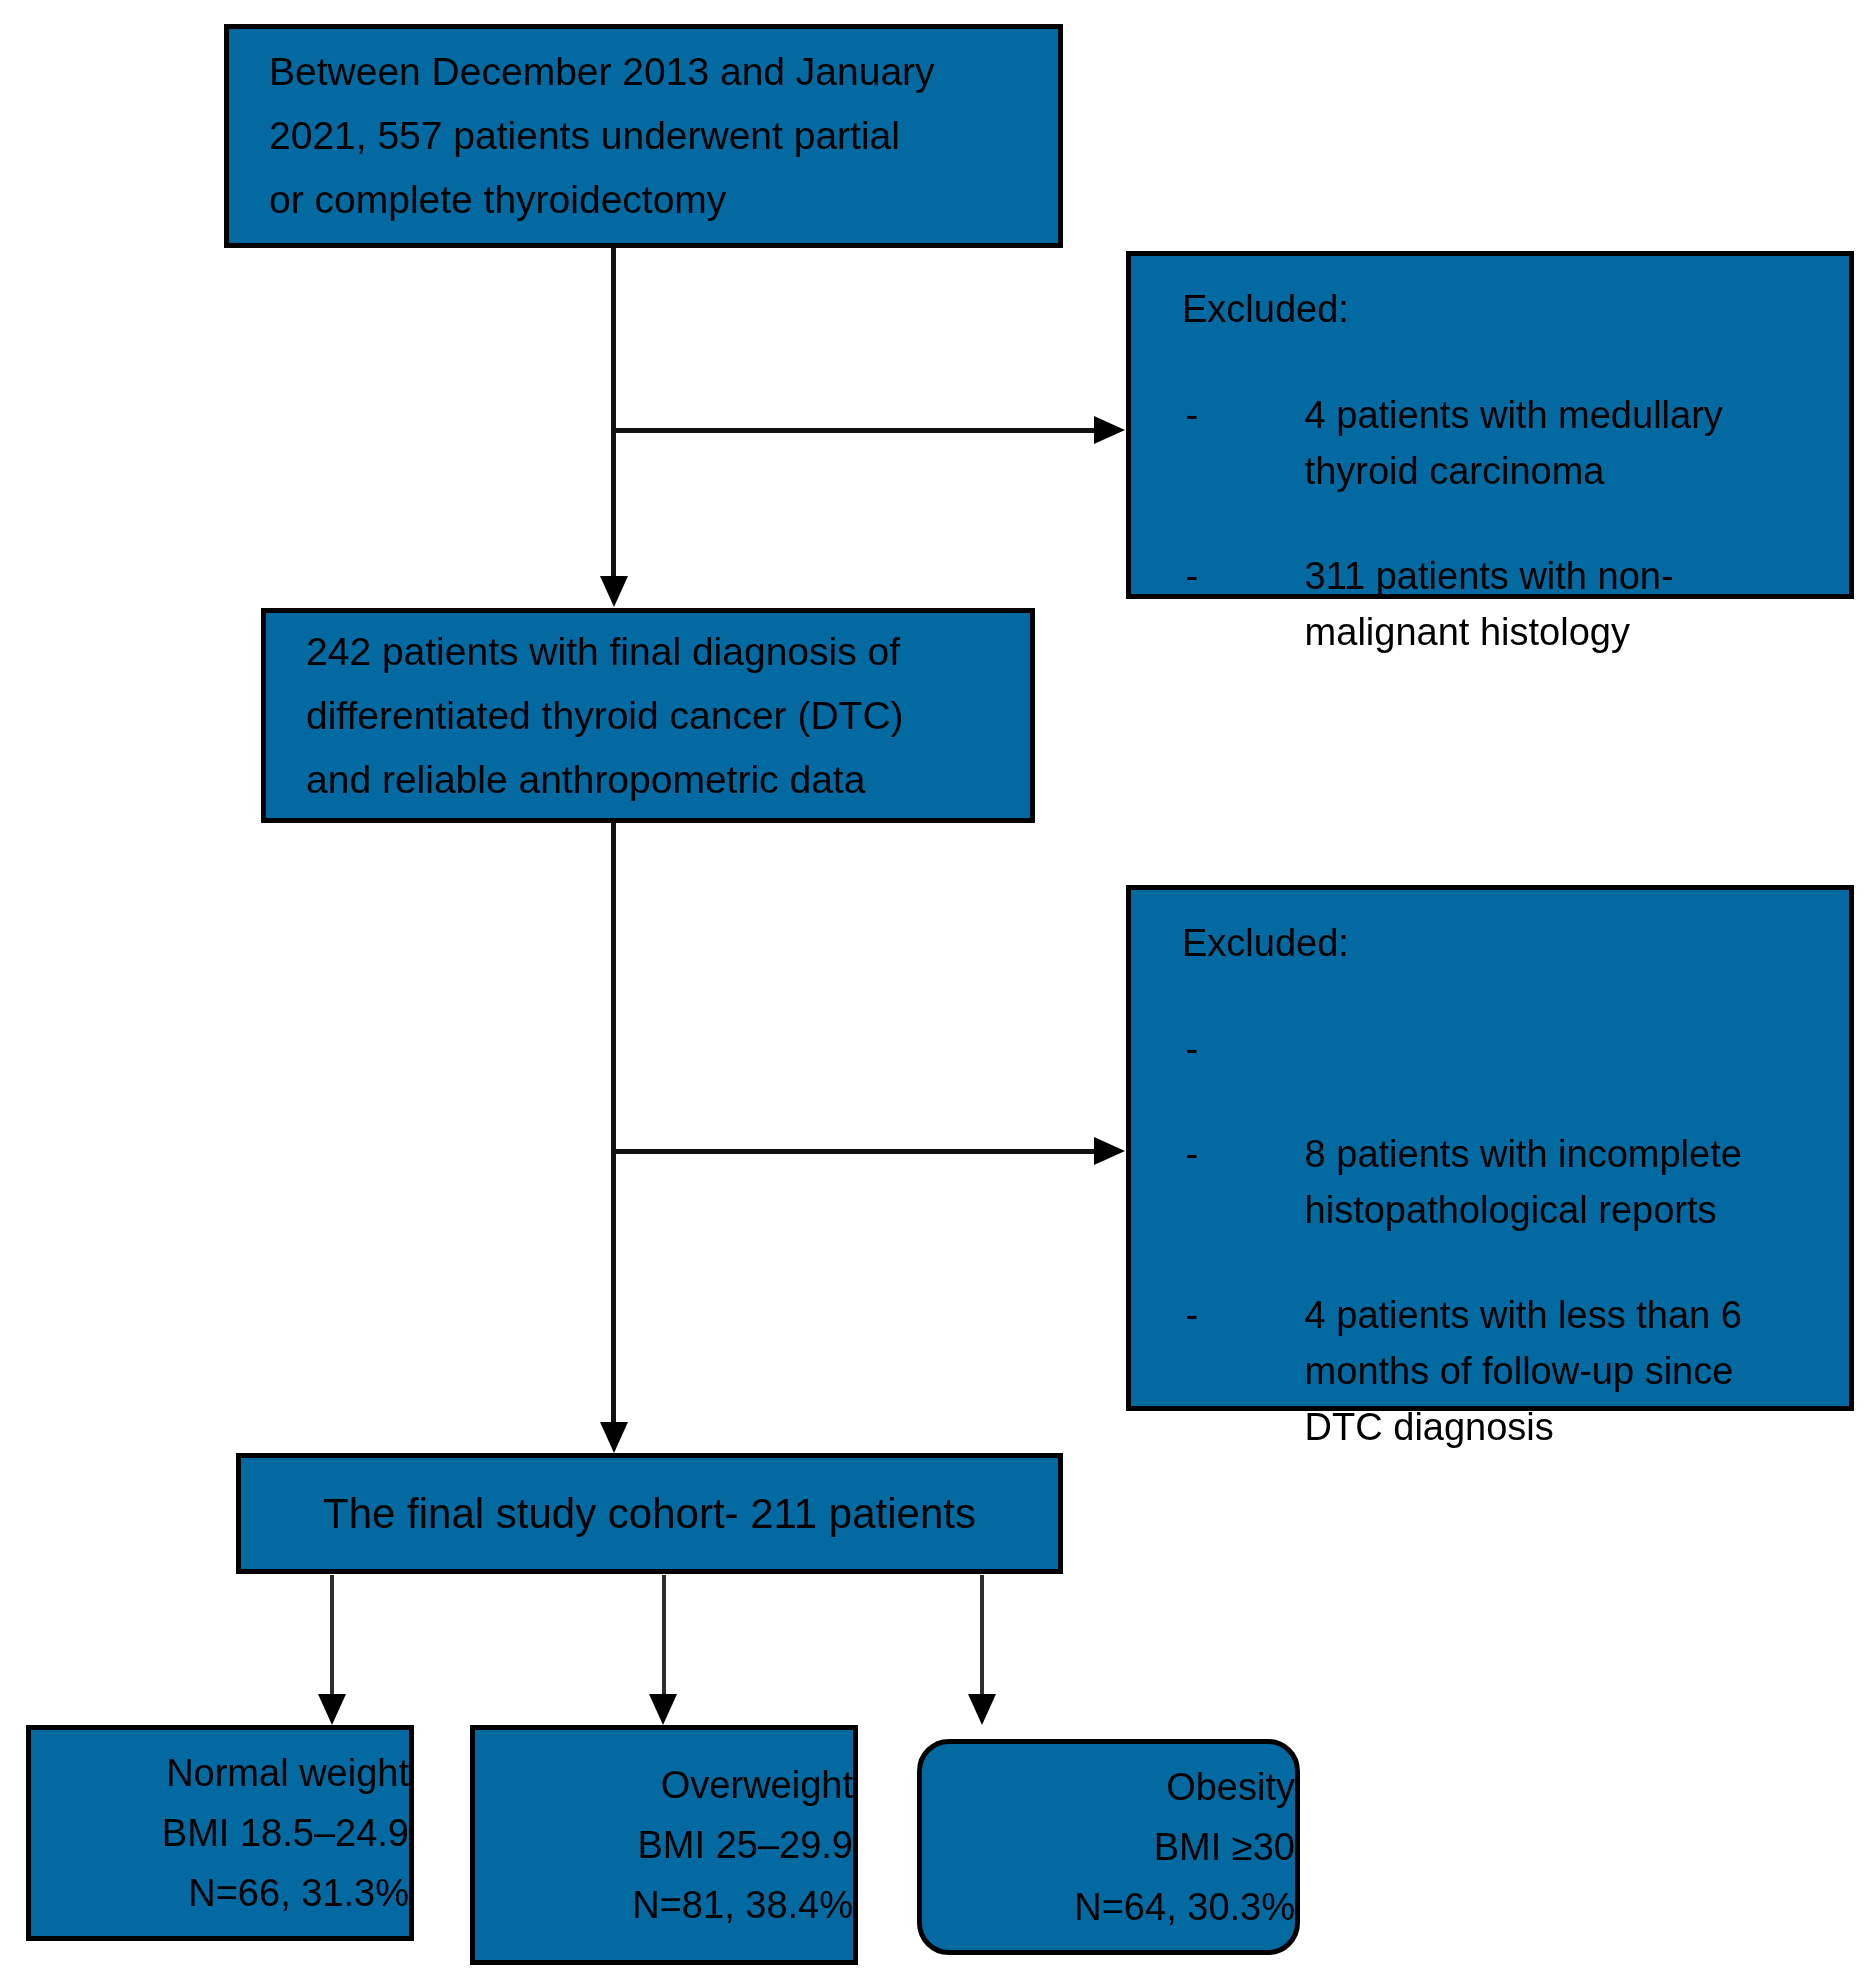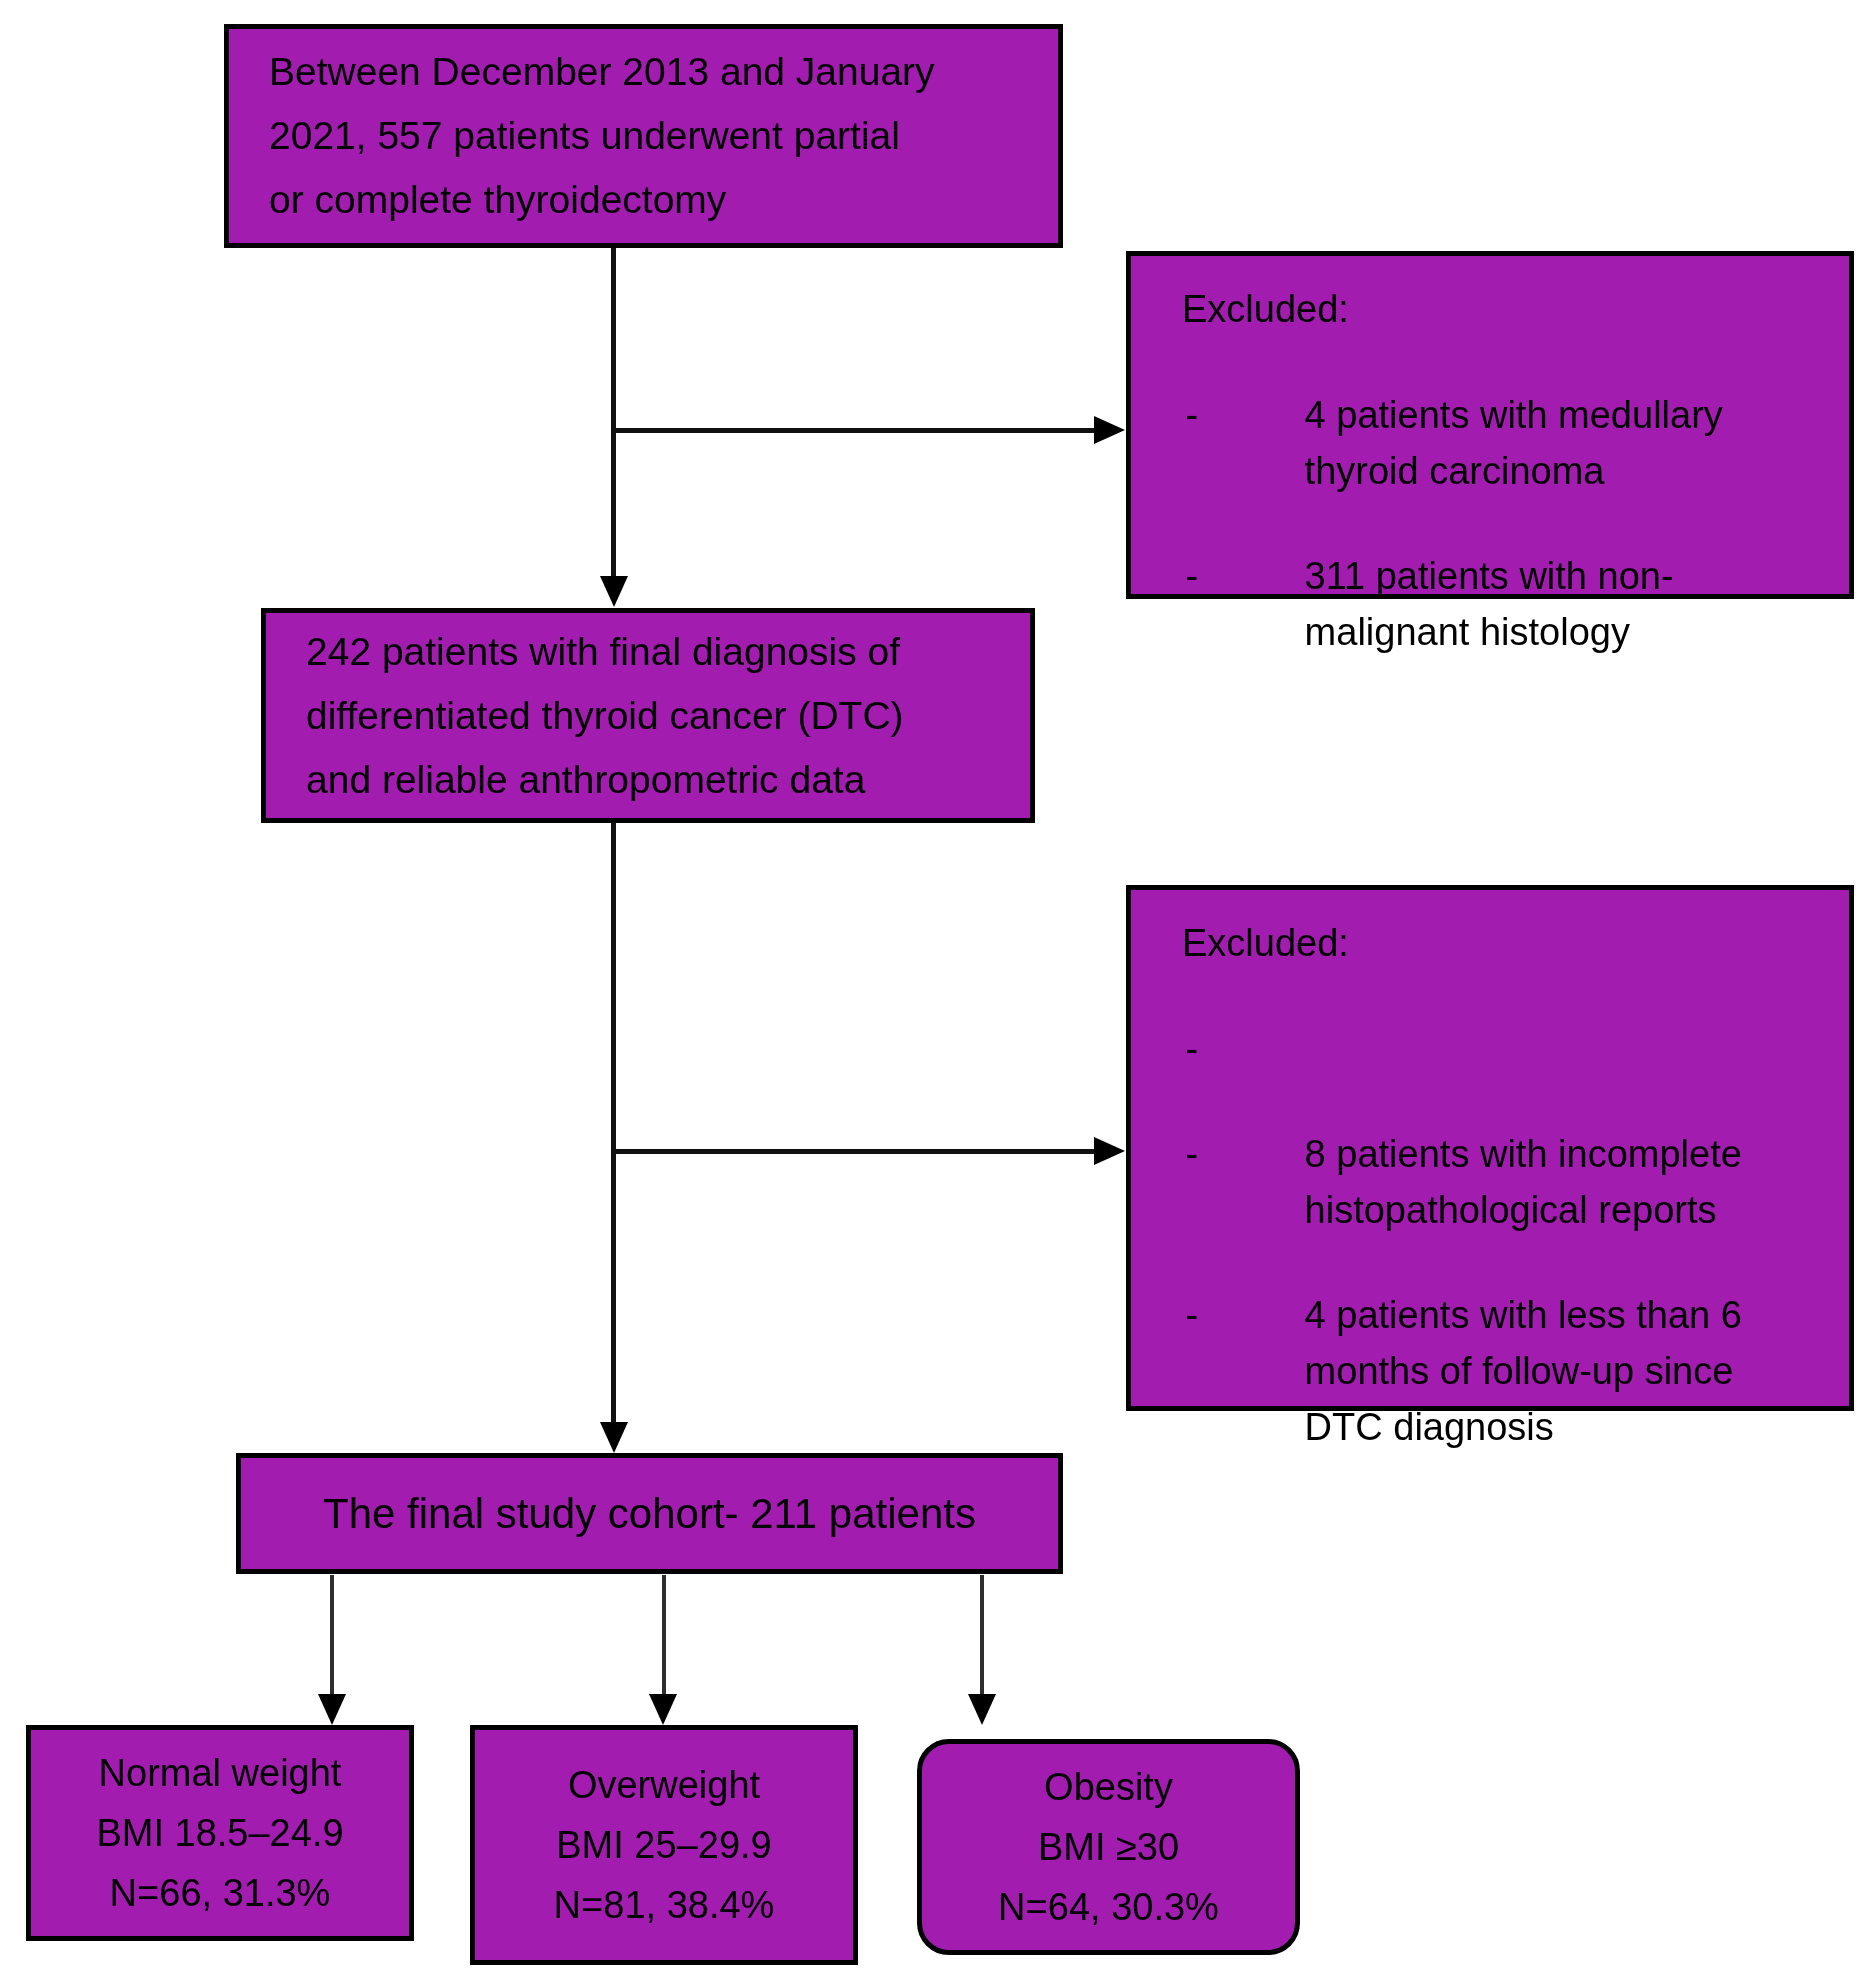--- a/index.html
+++ b/index.html
@@ -12,21 +12,21 @@
     width: 1874px;
     height: 1975px;
     background: #ffffff;
     font-family: "Liberation Sans", sans-serif;
     color: #000000;
   }
   .box {
     position: absolute;
     box-sizing: border-box;
     border: 5.5px solid #000000;
-    background: #a21caf;
+    background: #0369a1;
     display: flex;
     flex-direction: column;
     justify-content: center;
   }
   .main-text {
     font-size: 39px;
     line-height: 64px;
     white-space: pre-line;
     padding-left: 40px;
     padding-right: 17px;
@@ -54,21 +54,21 @@
   }
   .bullet-marker {
     flex: 0 0 119px;
     padding-left: 3.6px;
   }
   .bullet-text {
     flex: 1;
     white-space: pre-line;
   }
   .outcome {
-    align-items: center;
+    align-items: flex-end;
     text-align: center;
     font-size: 38px;
     line-height: 60px;
   }
   .outcome-line {
     white-space: pre-line;
   }
   .line {
     position: absolute;
     background: #111111;

